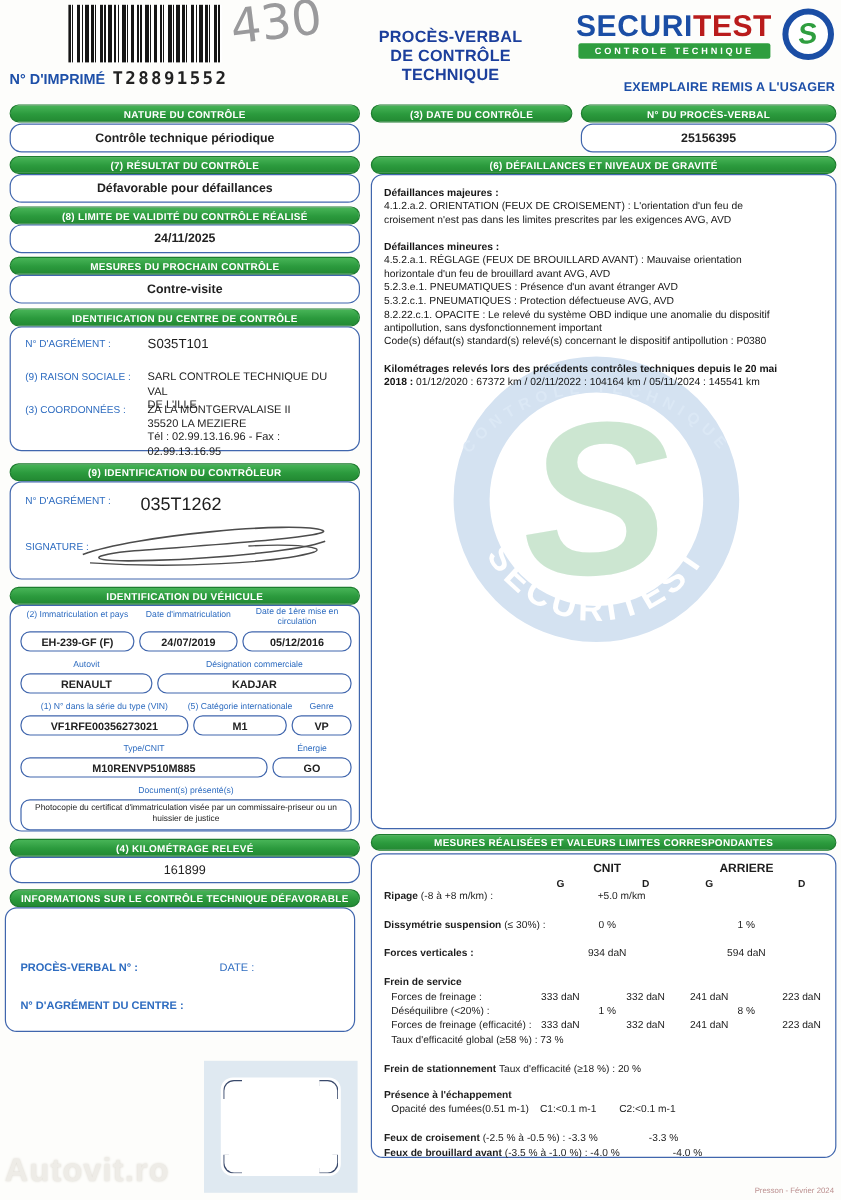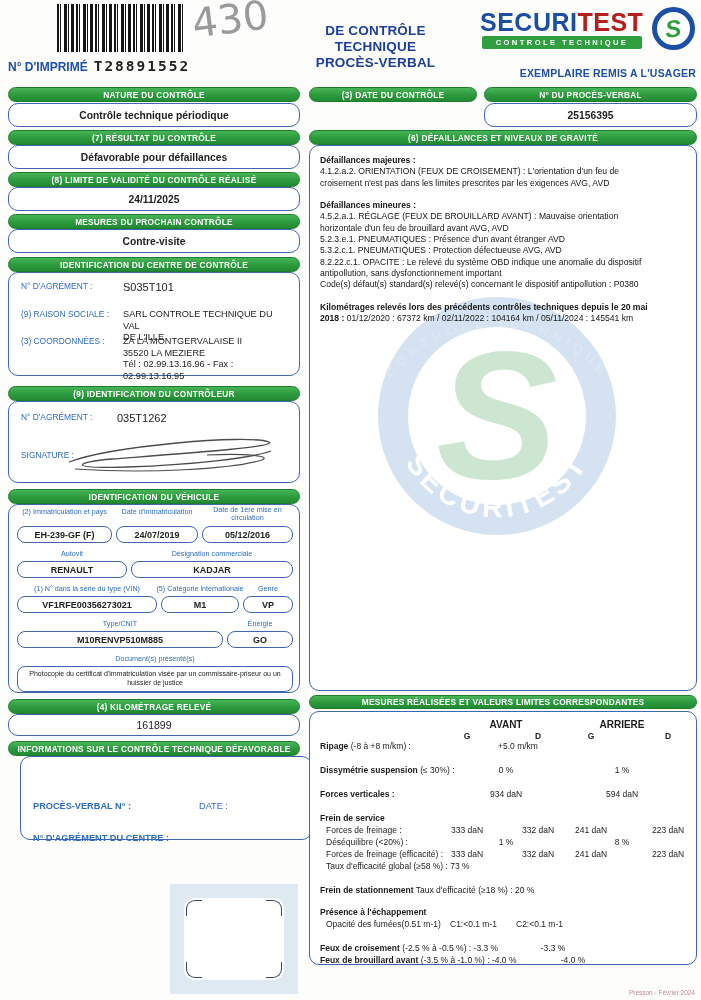--- a/index.html
+++ b/index.html
@@ -65,22 +65,22 @@
 <body>
 
 <div class="page">
 
   <div class="barcode"></div>
   <div class="handwx">430</div>
   <div class="imprime">
     <span>N° D'IMPRIMÉ</span><span class="num">T28891552</span>
   </div>
   <div class="doc-title">
+    <div>PROCÈS-VERBAL</div>
     <div>DE CONTRÔLE TECHNIQUE</div>
-    <div>PROCÈS-VERBAL</div>
   </div>
   <div class="brandword">
     <span class="b1">SECURI</span><span class="b2">TEST</span>
   </div>
   <div class="brandbar">CONTROLE TECHNIQUE</div>
   <div class="brandcircle">
       <span>S</span>
     </div>
   <div class="copy">EXEMPLAIRE REMIS A L'USAGER</div>
 
@@ -121,21 +121,21 @@
         <span style="display:block">35520 LA MEZIERE</span>
         <span style="display:block">Tél : 02.99.13.16.96 - Fax : 02.99.13.16.95</span>
       </span>
     </div>
   </div>
 
   <div class="bar" style="left:8px;top:386px;width:292px">(9) IDENTIFICATION DU CONTRÔLEUR</div>
   <div class="bx" style="left:8px;top:401px;width:292px;height:82px">
     <div class="crow" style="top:10px">
       <span class="clbl" style="width:96px">N° D'AGRÉMENT :</span>
-      <span class="cval" style="font-size:11px">035T1262</span>
+      <span class="cval" style="font-size:15px">035T1262</span>
     </div>
     <div class="crow" style="top:48px">
       <span class="clbl">SIGNATURE :</span>
     </div>
     <div class="sigwrap">
       <svg width="235" height="58" viewBox="0 0 235 58">
         <path d="M12 40 C55 24, 190 12, 212 20 C222 25, 120 32, 55 37 C18 40, 8 47, 70 45 C135 43, 195 36, 214 29" fill="none" stroke="#4c4c4c" stroke-width="1.3"></path>
         <path d="M18 47 C90 52, 175 47, 205 38 C215 34, 190 31, 150 33" fill="none" stroke="#4c4c4c" stroke-width="1.1"></path>
       </svg>
     </div>
@@ -169,21 +169,21 @@
     <div class="vbx" style="left:218px;top:126px;width:66px">GO</div>
 
     <div class="vlbl" style="left:8px;top:150px;width:276px">Document(s) présenté(s)</div>
     <div class="vbx" style="left:8px;top:161px;width:276px;height:26px;font-size:7px;font-weight:normal;white-space:normal;text-align:center;line-height:1.25;padding:0 6px">Photocopie du certificat d'immatriculation visée par un commissaire-priseur ou un huissier de justice</div>
   </div>
 
   <div class="bar" style="left:8px;top:699px;width:292px">(4) KILOMÉTRAGE RELEVÉ</div>
   <div class="bx val" style="left:8px;top:714px;width:292px;height:22px;font-weight:normal;font-size:10.5px">161899</div>
 
   <div class="bar" style="left:8px;top:741px;width:292px">INFORMATIONS SUR LE CONTRÔLE TECHNIQUE DÉFAVORABLE</div>
-  <div class="bx" style="left:20px;top:756px;width:292px;height:84px">
+  <div class="bx" style="left:4px;top:756px;width:292px;height:104px">
     <span class="abs blue" style="left:12px;top:44px;font-size:9.2px;font-weight:bold">PROCÈS-VERBAL N° :</span>
     <span class="abs blue" style="left:178px;top:44px;font-size:9.2px;font-weight:normal">DATE :</span>
     <span class="abs blue" style="left:12px;top:76px;font-size:9.2px;font-weight:bold">N° D'AGRÉMENT DU CENTRE :</span>
   </div>
 
   <div class="bar" style="left:309px;top:130px;width:388px">(6) DÉFAILLANCES ET NIVEAUX DE GRAVITÉ</div>
   <div class="bx" style="left:309px;top:145px;width:388px;height:546px;overflow:hidden">
     <svg width="388" height="546" viewBox="0 0 388 546" style="position:absolute;left:0;top:0">
       <g opacity="0.85">
         <circle cx="187" cy="270" r="104" fill="none" stroke="#cdddef" stroke-width="30"></circle>
@@ -212,21 +212,21 @@
       <div>
         <span class="b">Kilométrages relevés lors des précédents contrôles techniques depuis le 20 mai 2018 :</span>
         <span>01/12/2020 : 67372 km / 02/11/2022 : 104164 km / 05/11/2024 : 145541 km</span>
       </div>
     </div>
   </div>
 
   <div class="bar" style="left:309px;top:695px;width:388px;height:14px">MESURES RÉALISÉES ET VALEURS LIMITES CORRESPONDANTES</div>
   <div class="bx" style="left:309px;top:711px;width:388px;height:254px">
     <div class="mr" style="top:7px;font-size:10px;font-weight:bold">
-      <span class="pc p-av">AVANT</span>
+      <span class="pc p-av">CNIT</span>
       <span class="pc p-ar">ARRIERE</span>
     </div>
     <div class="mr" style="top:19px;font-weight:bold">
       <span class="pc p-gav">G</span>
       <span class="pc p-dav">D</span>
       <span class="pc p-gar">G</span>
       <span class="pc p-dar">D</span>
     </div>
     <div class="mr" style="top:29px">
       <span class="ml"><span class="bold">Ripage</span> <span>(-8 à +8 m/km) :</span></span>
@@ -289,15 +289,16 @@
   </div>
 
   <div class="stamp-outer">
     <div class="stamp-inner">
       <span class="ck tl"></span>
       <span class="ck tr"></span>
       <span class="ck bl"></span>
       <span class="ck br"></span>
     </div>
   </div>
+  <div class="photomark">Autovit.ro</div>
   <div class="printref">Presson - Février 2024</div>
 
 </div>
 
 </body></html>

